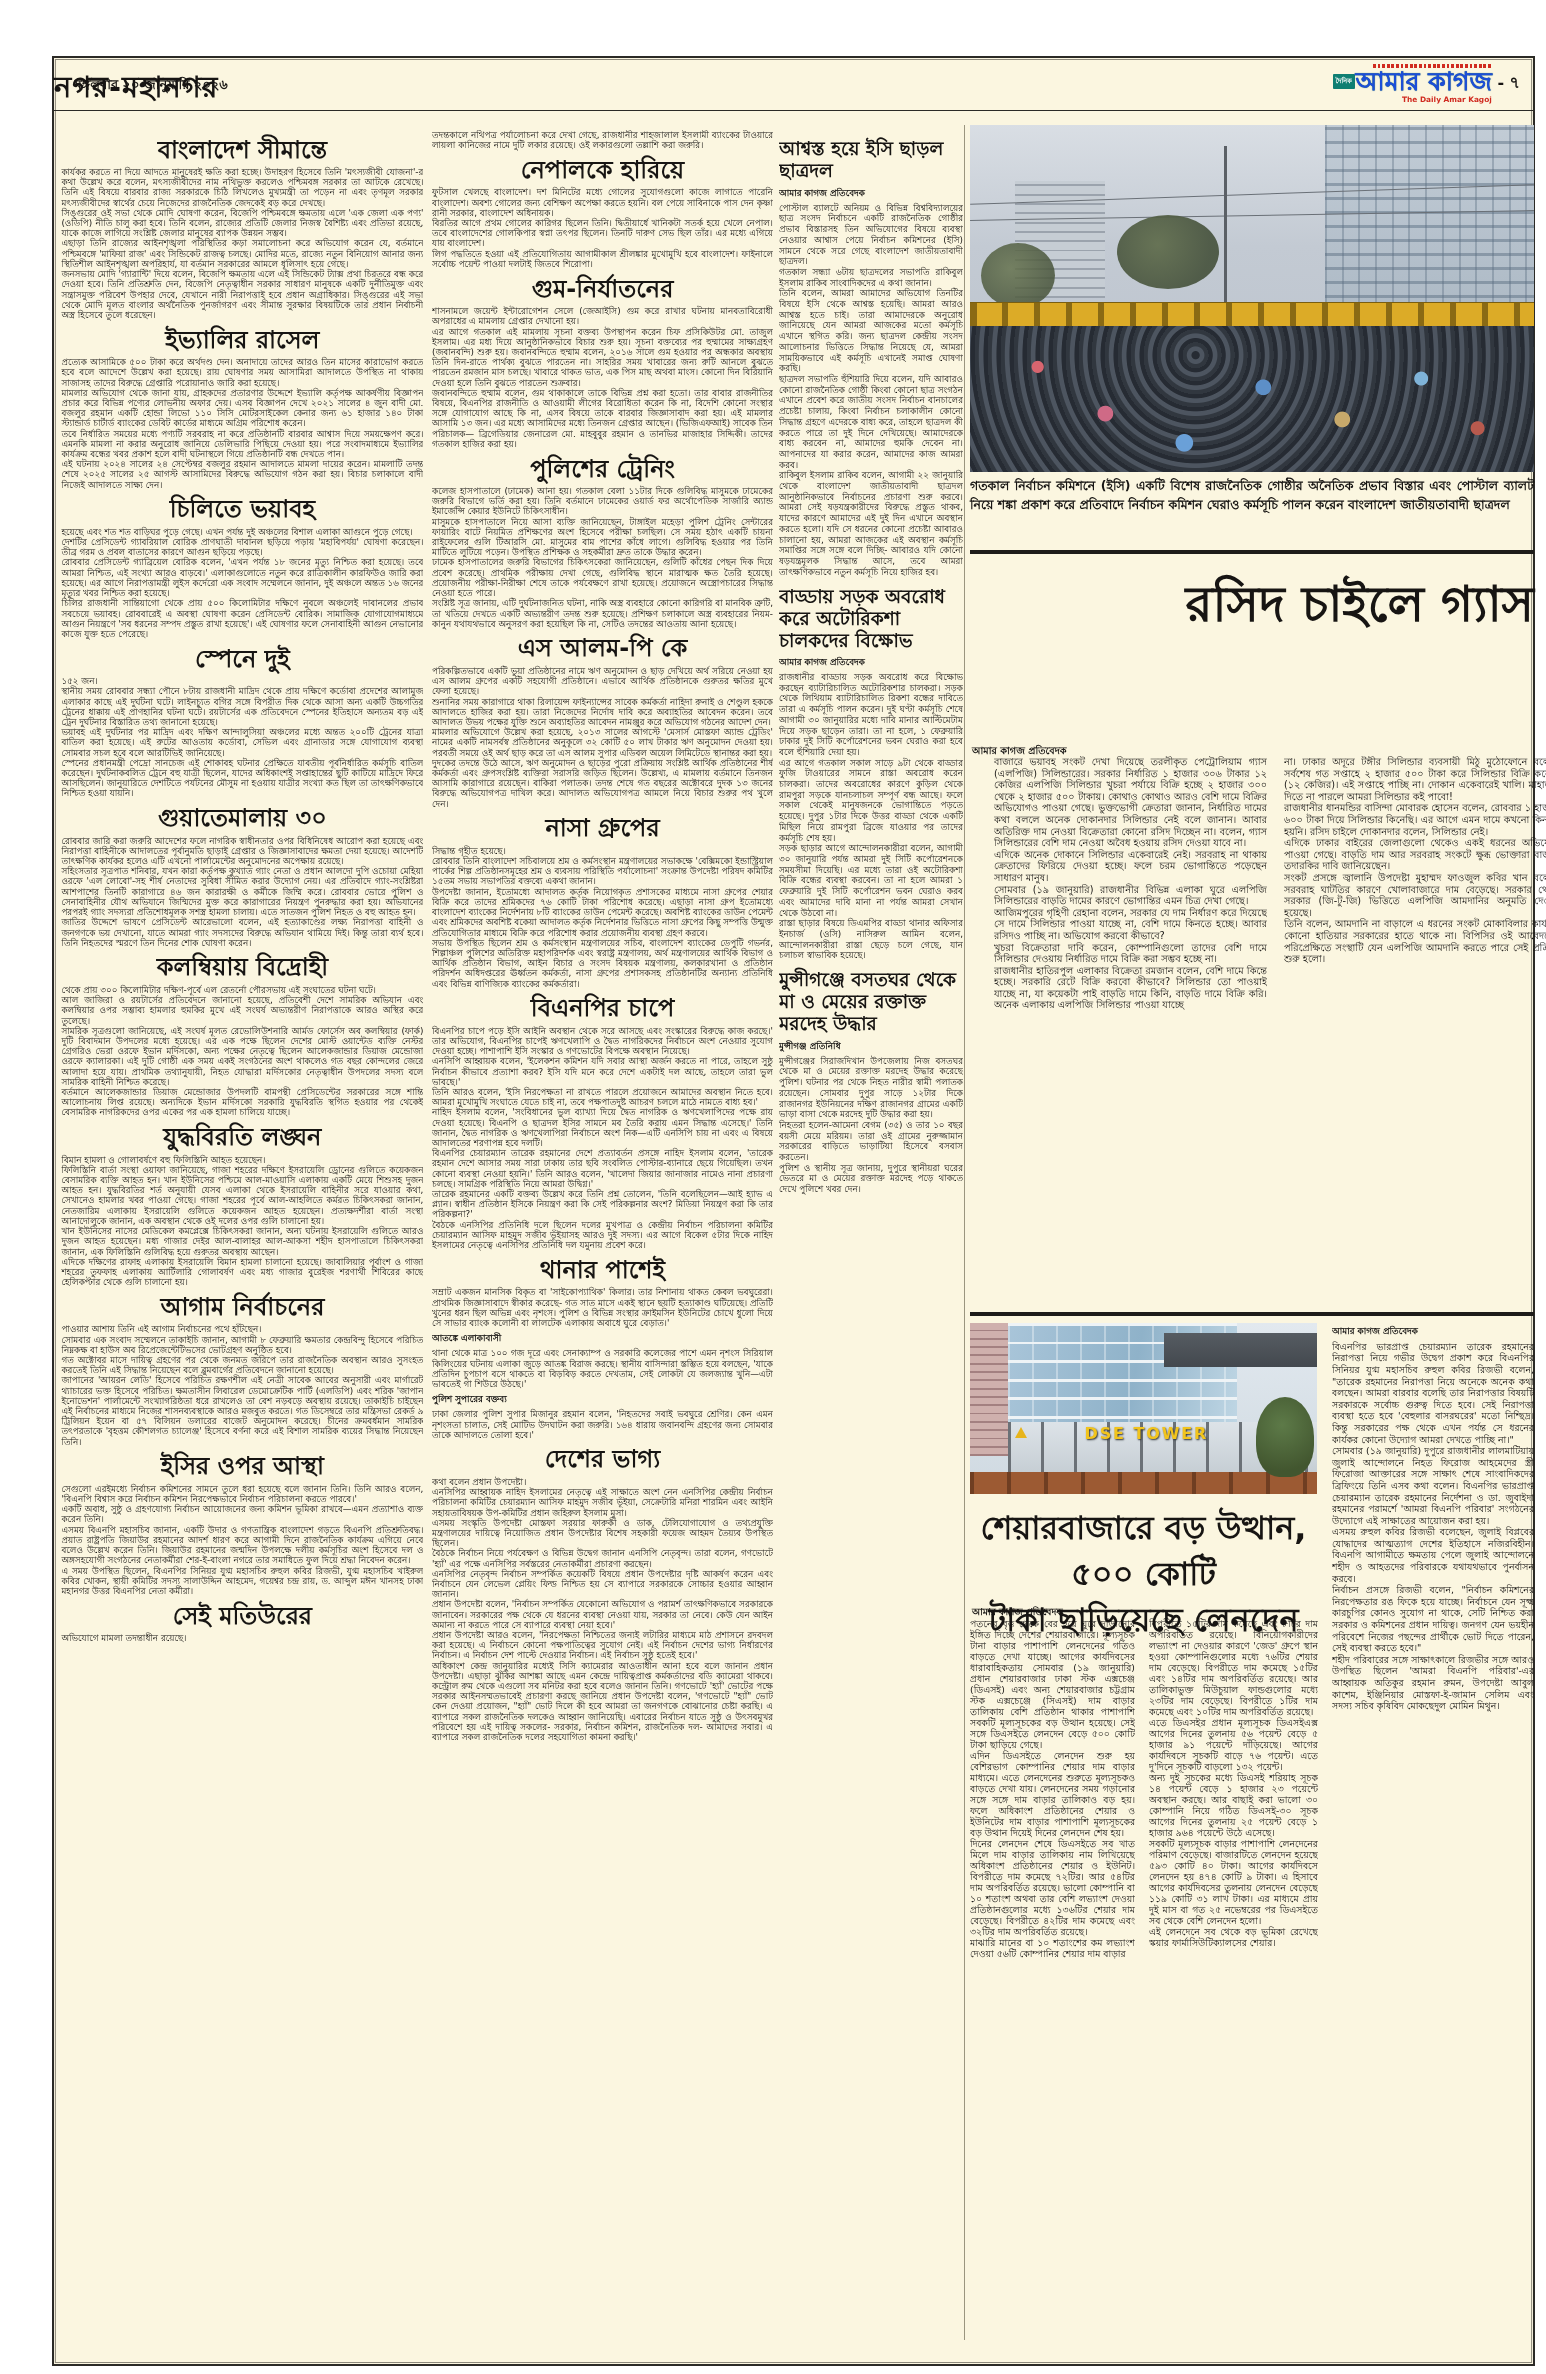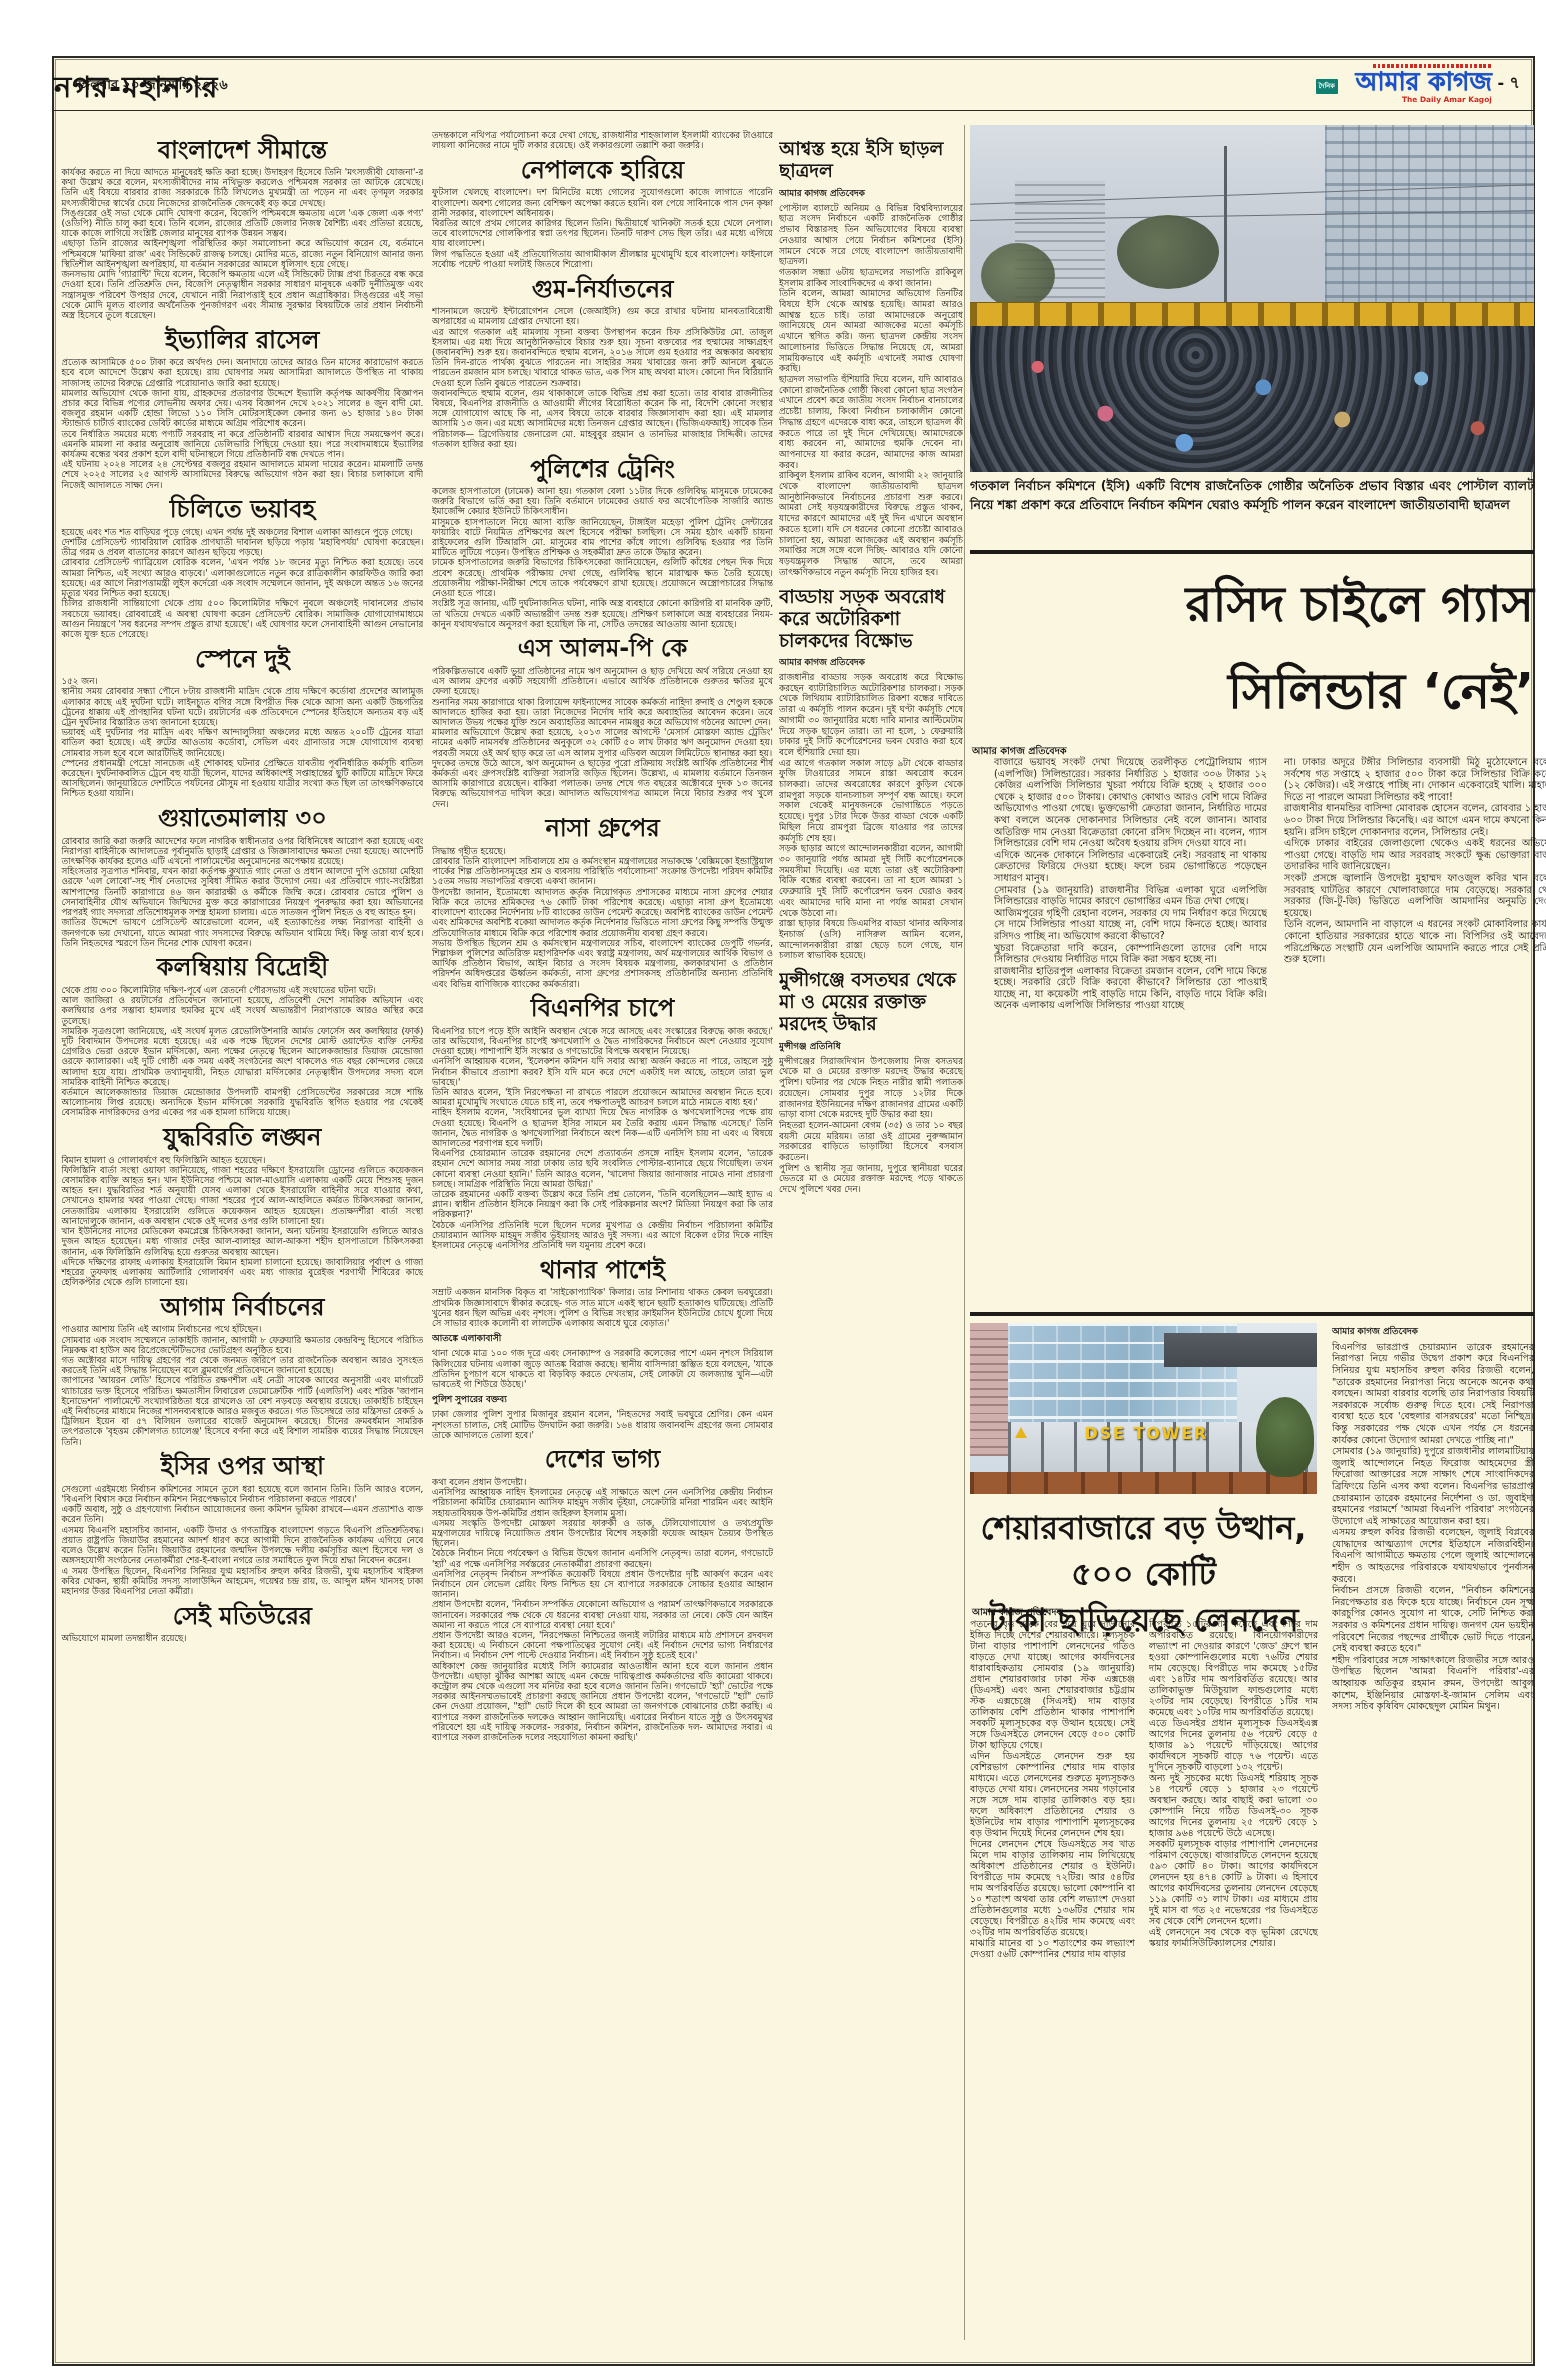--- a/index.html
+++ b/index.html
@@ -7,21 +7,21 @@
           font-family:"DejaVu Sans","Liberation Sans",sans-serif;color:#171513;}
   .frame{position:absolute;left:52px;top:56px;width:1479px;height:2306px;
          background:#fbf6e0;border:2.8px solid #2b2a26;box-shadow:inset 0 0 0 0.9px #fbf6e0, inset 0 0 0 1.9px #8d897c;}
   
   .hdr{position:absolute;left:0;top:0;width:100%;height:52px;border-bottom:1.9px solid #2b2a26;}
   .hdr-date{position:absolute;left:20.4px;top:16.7px;font-size:13px;font-weight:600;}
   .hdr-title{position:absolute;left:0;right:0;top:5.6px;text-align:left;font-size:29px;font-weight:800;letter-spacing:0.9px;}
   .masthead{position:absolute;right:13px;top:5.6px;display:flex;align-items:center;gap:5.6px;}
   .logo{display:flex;flex-direction:column;align-items:flex-end;}
   .logo-strip{width:119px;height:4.6px;background:repeating-linear-gradient(90deg,#d02b20 0 2.8px,#fbf6e0 2.8px 4.6px);margin-bottom:0.9px;}
-  .logo-main{display:flex;align-items:flex-end;gap:18px;padding-left:44px;}
+  .logo-main{display:flex;align-items:center;gap:1px;padding-left:44px;}
   .logo-daily{background:#0f7f72;color:#fff;font-size:6.5px;font-weight:700;padding:1.9px 2.8px;border-radius:0.9px;}
   .logo-name{color:#1d4ed8;font-size:25px;font-weight:800;text-shadow:0 0 0.9px #0b5c53;line-height:1;}
   .logo-en{color:#d02b20;font-size:7.4px;font-weight:700;margin-top:0.9px;}
   .hdr-page{font-size:16px;font-weight:700;}
   
   .col{position:absolute;top:72px;height:2208px;overflow:hidden;text-align:justify;}
   #col1{left:7.4px;width:362px;}
   #col2{left:378px;width:341px;}
   #col3{left:725px;width:184px;}
   .para{margin:0;font-size:8.8px;line-height:10.2px;}
@@ -240,21 +240,20 @@
       <div class="ph-tree2"></div>
       <div class="ph-pole"></div>
       <div class="ph-barricade"></div>
       <div class="ph-crowd"></div>
     </div>
     <div class="caption">গতকাল নির্বাচন কমিশনে (ইসি) একটি বিশেষ রাজনৈতিক গোষ্ঠীর অনৈতিক প্রভাব বিস্তার এবং পোস্টাল ব্যালট নিয়ে শঙ্কা প্রকাশ করে প্রতিবাদে নির্বাচন কমিশন ঘেরাও কর্মসূচি পালন করেন বাংলাদেশ জাতীয়তাবাদী ছাত্রদল</div>
     <div class="hrule" style="top:492px;"></div>
 
     <div class="gas-head">
       <div>রসিদ চাইলে গ্যাস</div>
-      <div>সিলিন্ডার ‘নেই’</div>
     </div>
     <div class="gas-byline">আমার কাগজ প্রতিবেদক</div>
     <div id="gasA" class="gascol">
         <p class="para">বাজারে ভয়াবহ সংকট দেখা দিয়েছে তরলীকৃত পেট্রোলিয়াম গ্যাস (এলপিজি) সিলিন্ডারের। সরকার নির্ধারিত ১ হাজার ৩০৬ টাকার ১২ কেজির এলপিজি সিলিন্ডার খুচরা পর্যায়ে বিক্রি হচ্ছে ২ হাজার ৩০০ থেকে ২ হাজার ৫০০ টাকায়। কোথাও কোথাও আরও বেশি দামে বিক্রির অভিযোগও পাওয়া গেছে। ভুক্তভোগী ক্রেতারা জানান, নির্ধারিত দামের কথা বললে অনেক দোকানদার সিলিন্ডার নেই বলে জানান। আবার অতিরিক্ত দাম নেওয়া বিক্রেতারা কোনো রসিদ দিচ্ছেন না। বলেন, গ্যাস সিলিন্ডারের বেশি দাম নেওয়া অবৈধ হওয়ায় রসিদ দেওয়া যাবে না।</p>
         <p class="para">এদিকে অনেক দোকানে সিলিন্ডার একেবারেই নেই। সরবরাহ না থাকায় ক্রেতাদের ফিরিয়ে দেওয়া হচ্ছে। ফলে চরম ভোগান্তিতে পড়েছেন সাধারণ মানুষ।</p>
         <p class="para">সোমবার (১৯ জানুয়ারি) রাজধানীর বিভিন্ন এলাকা ঘুরে এলপিজি সিলিন্ডারের বাড়তি দামের কারণে ভোগান্তির এমন চিত্র দেখা গেছে।</p>
         <p class="para">আজিমপুরের গৃহিণী রেহানা বলেন, সরকার যে দাম নির্ধারণ করে দিয়েছে সে দামে সিলিন্ডার পাওয়া যাচ্ছে না, বেশি দামে কিনতে হচ্ছে। আবার রসিদও পাচ্ছি না। অভিযোগ করবো কীভাবে?</p>
         <p class="para">খুচরা বিক্রেতারা দাবি করেন, কোম্পানিগুলো তাদের বেশি দামে সিলিন্ডার দেওয়ায় নির্ধারিত দামে বিক্রি করা সম্ভব হচ্ছে না।</p>
         <p class="para">রাজধানীর হাতিরপুল এলাকার বিক্রেতা রমজান বলেন, বেশি দামে কিন্তে হচ্ছে। সরকারি রেটে বিক্রি করবো কীভাবে? সিলিন্ডার তো পাওয়াই যাচ্ছে না, যা কয়েকটা পাই বাড়তি দামে কিনি, বাড়তি দামে বিক্রি করি। অনেক এলাকায় এলপিজি সিলিন্ডার পাওয়া যাচ্ছে</p>
       </div>

